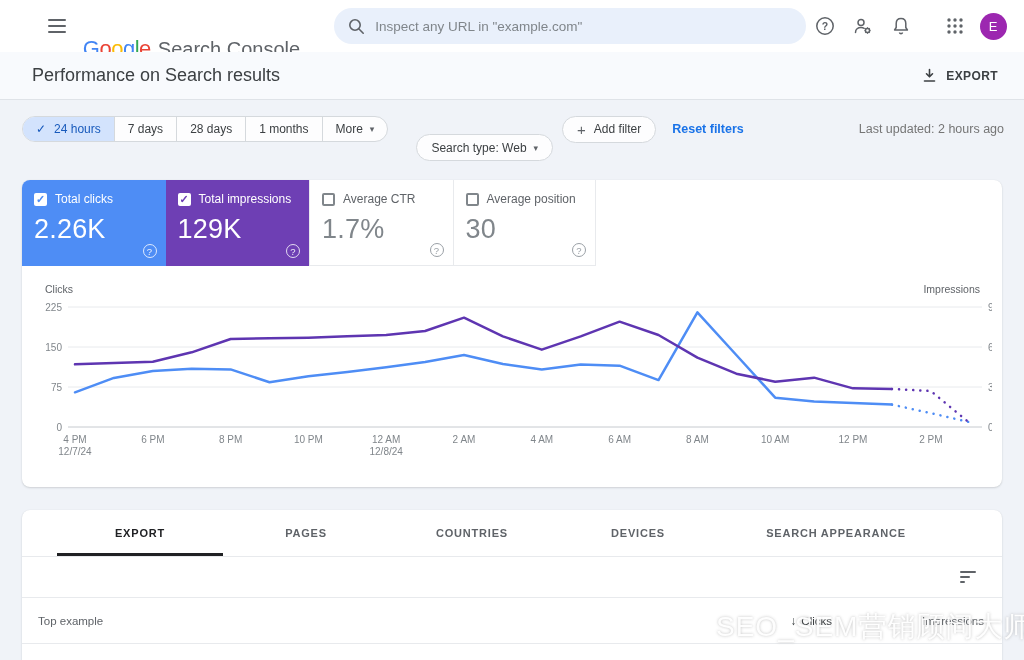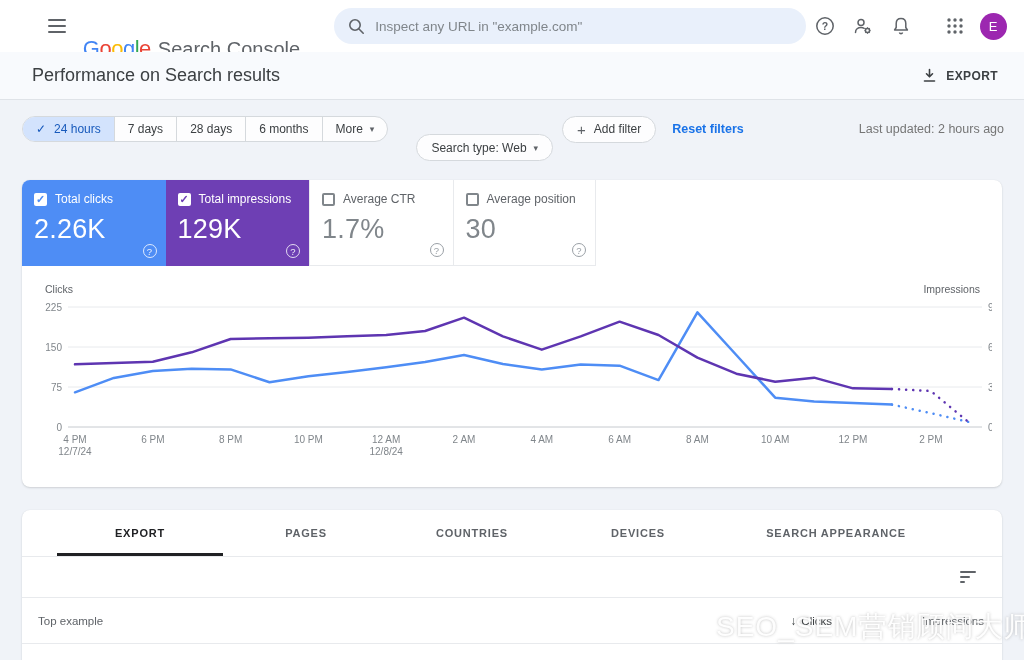--- a/index.html
+++ b/index.html
@@ -176,21 +176,21 @@
       <span class="check">✓</span>
       <span>24 hours</span>
     </div>
     <div class="chip-seg">
         <span>7 days</span>
       </div>
     <div class="chip-seg">
         <span>28 days</span>
       </div>
     <div class="chip-seg">
-        <span>6 months</span>
+        <span>1 months</span>
       </div>
     <div class="chip-seg">
       <span>More</span>
       <span class="caret">▾</span>
     </div>
   </div>
   <div class="pill search-type">
     <span>Search type: Web</span>
     <span class="caret">▾</span>
   </div>

